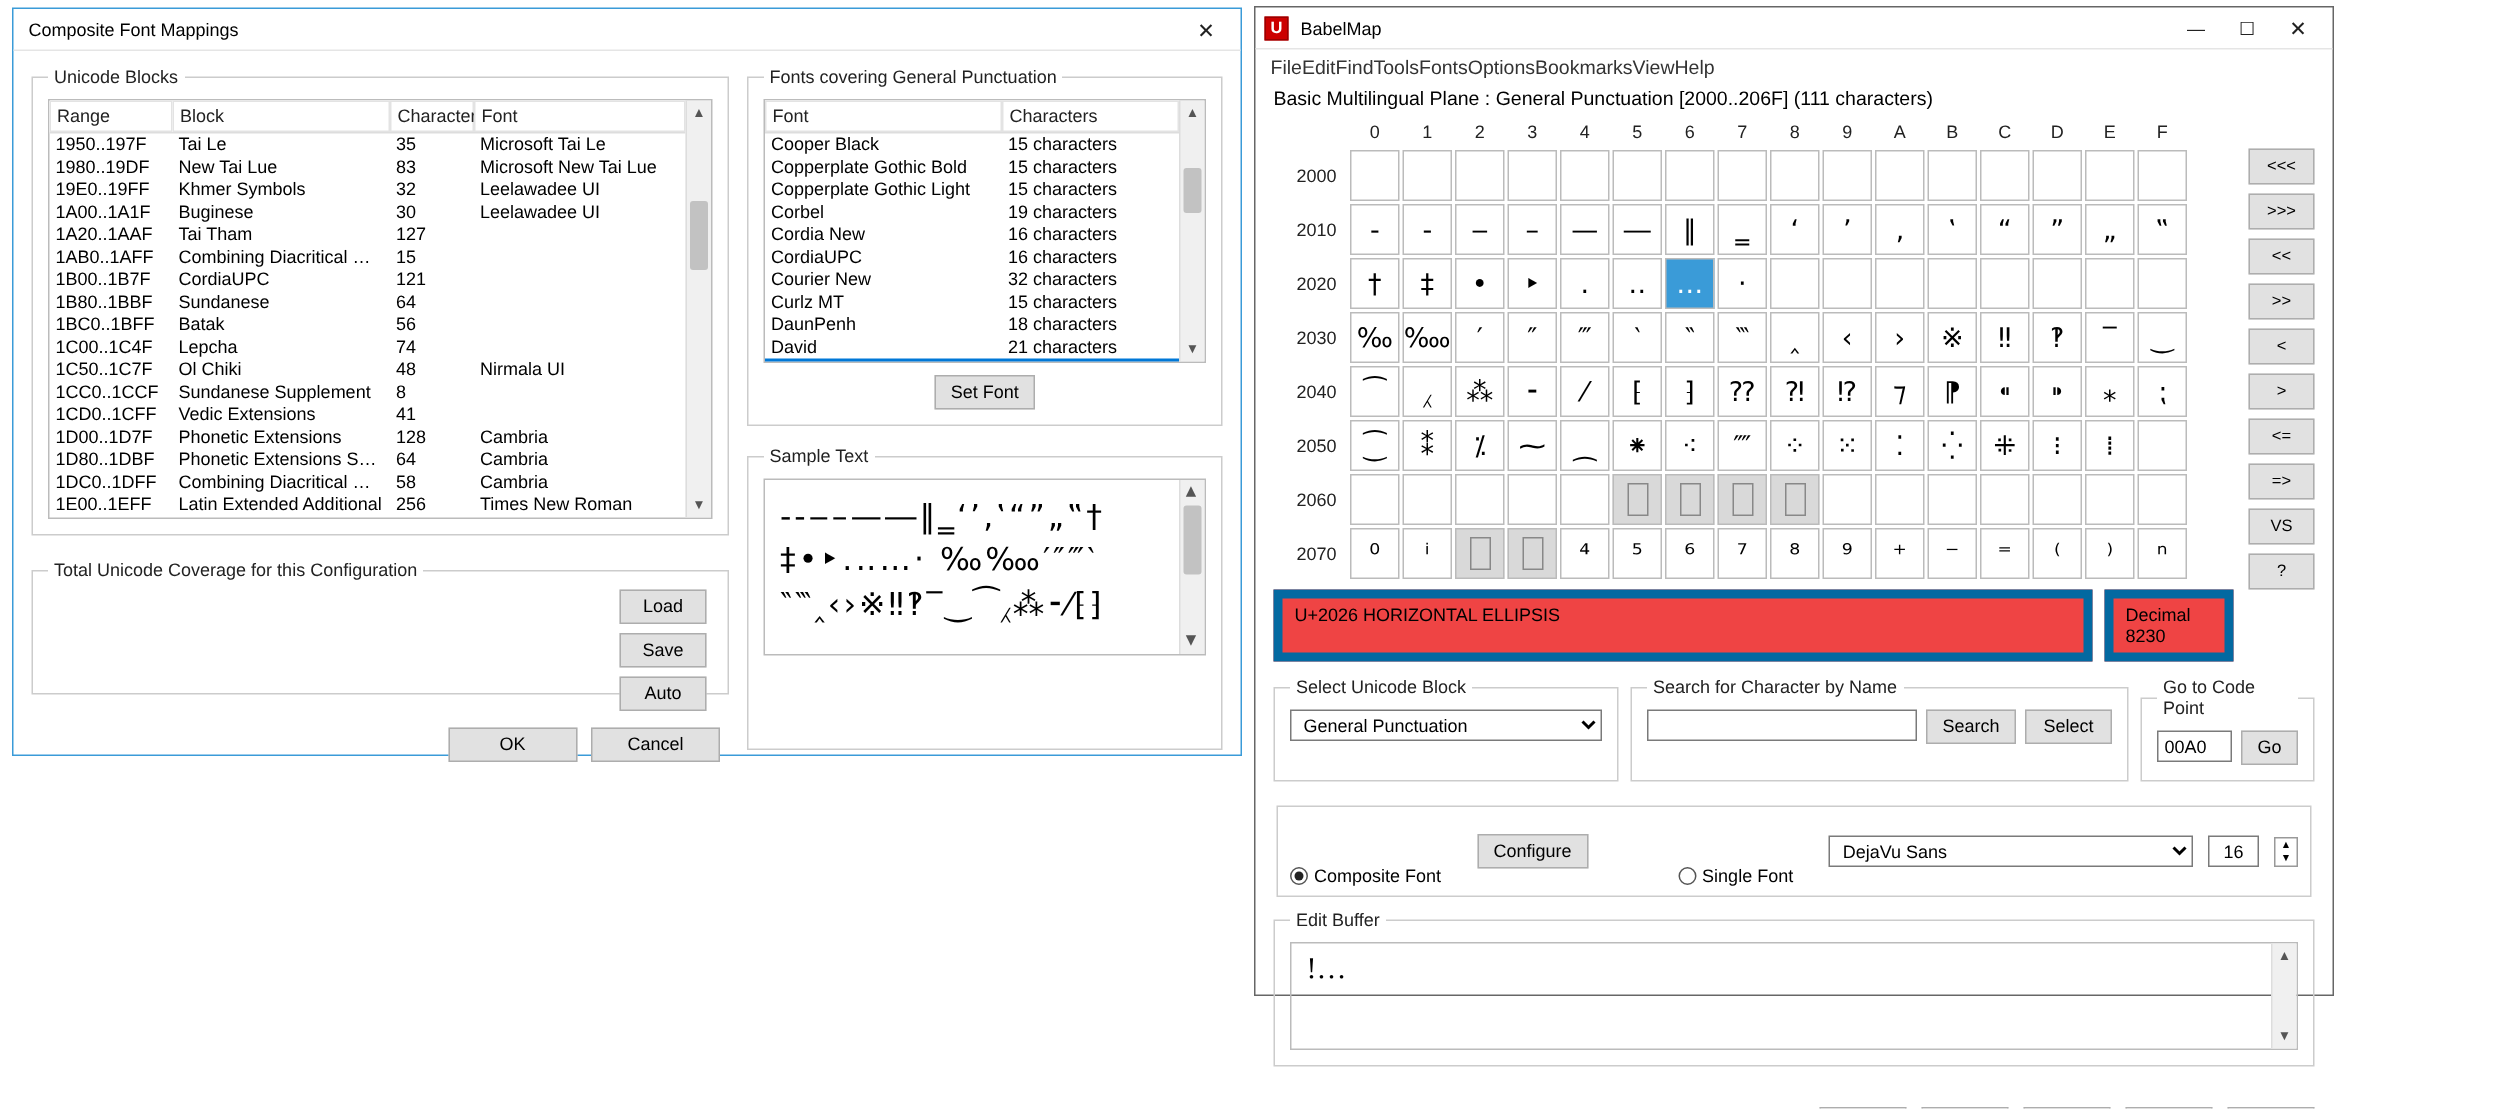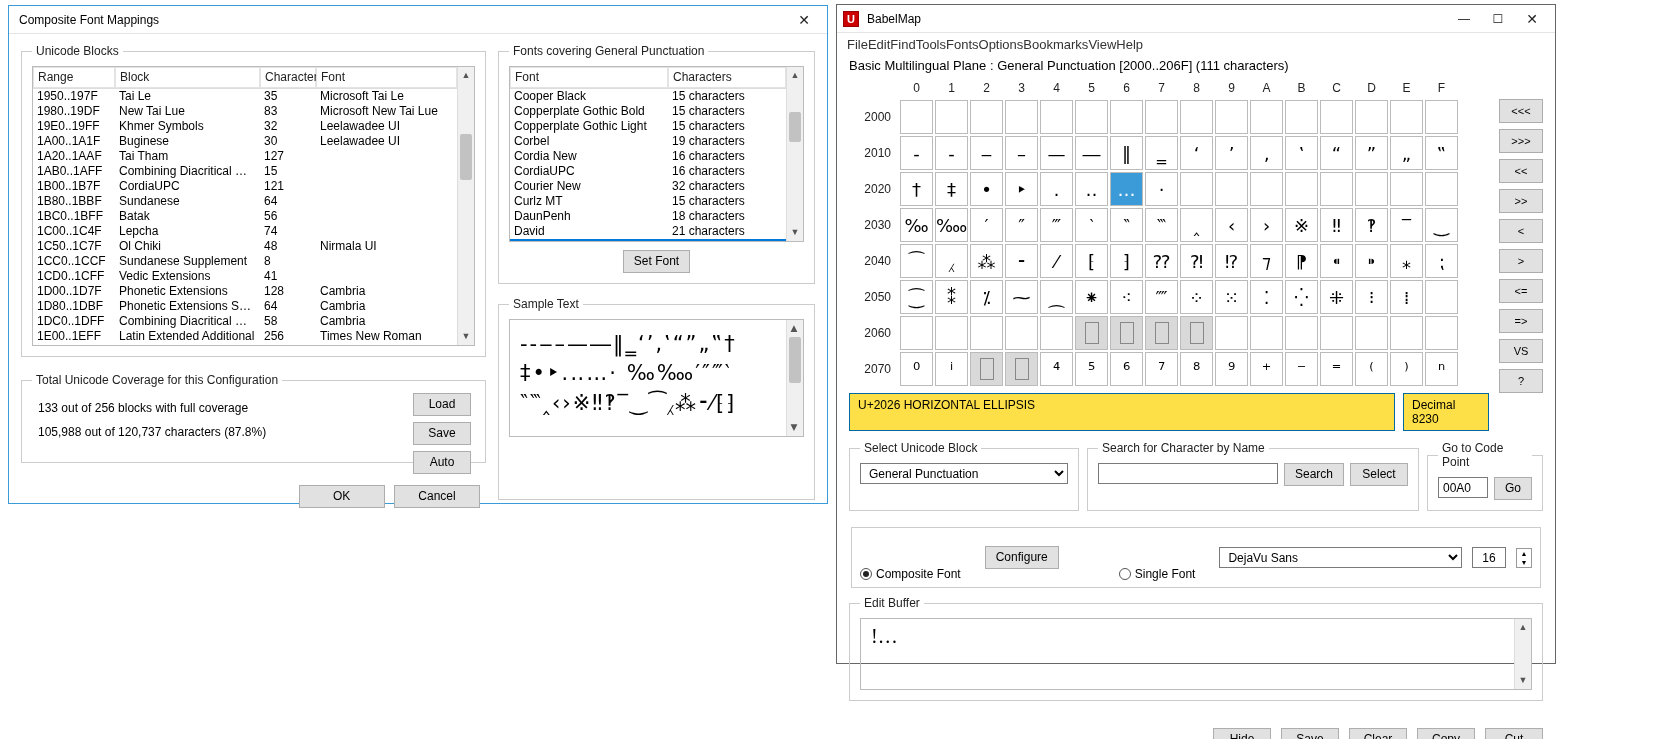--- a/index.html
+++ b/index.html
@@ -72,21 +72,21 @@
   .grid-row { display:flex; align-items:center;}
   .gcell {
     width:33px; height:34px; border:1px solid #bbb; margin:1px; display:flex; align-items:center; justify-content:center;
     font-size:18px; font-family: "DejaVu Sans","Segoe UI",serif; background:#fff; cursor:pointer; position:relative;
   }
   .gcell.sel { background:#3a9bd8; color:#fff;}
   .gcell.placeholder::after { content:""; width:12px; height:20px; border:1.5px solid #888; display:block;}
   .gcell.grey { background:#d9d9d9;}
   .navcol { display:flex; flex-direction:column; gap:6px; }
   .navbtn { width:44px; height:24px; border:1px solid #adadad; background:#e1e1e1; font-size:11px; text-align:center; line-height:22px; cursor:pointer;}
-  .readout { border:1px solid #0369a1; padding:4px 8px; background:#fde047; font-size:12px;}
+  .readout { border:6px solid #0369a1; padding:4px 8px; background:#ef4444; font-size:12px;}
   select, input[type=text] {
     border:1px solid #7a7a7a; background:#fff; font-size:12px; height:21px; padding:1px 4px;
   }
   .radio { display:inline-flex; align-items:center; gap:4px; margin-right:14px; font-size:12px; cursor:pointer;margin-top:33px;}
   .radio .dot { width:12px; height:12px; border:1px solid #555; border-radius:50%; display:inline-block; position:relative;}
   .radio.checked .dot::after { content:""; position:absolute; left:2px; top:2px; width:6px; height:6px; background:#222; border-radius:50%;}
   .editbuf { border:1px solid #bbb; width:100%; height:72px; padding:6px 10px; font-size:20px; font-family:serif; position:relative;}
   .appicon { width:16px; height:16px; background:#c00; color:#fff; font-weight:bold; font-size:11px; display:inline-flex; align-items:center; justify-content:center; border:1px solid #900; margin-right:4px;}
 </style>
 </head>
@@ -227,24 +227,20 @@
               <div class="track">
                   <div class="thumb" style="top:50px; height:46px;"></div>
                 </div>
               <div class="arrow">▼</div>
             </div>
           </div>
         </fieldset>
 
         <fieldset style="position:relative; height:90px;">
           <legend>Total Unicode Coverage for this Configuration</legend>
-          <div style="padding:6px 2px 0 6px;">
-            <div style="margin-bottom:10px;">133 out of 256 blocks with full coverage</div>
-            <div>105,988 out of 120,737 characters (87.8%)</div>
-          </div>
           <div class="side-btns" style="top:6px;">
             <div class="btn btn-sm">Load</div>
             <div class="btn btn-sm">Save</div>
             <div class="btn btn-sm">Auto</div>
           </div>
         </fieldset>
 
         <div style="text-align:right; padding-right:6px; margin-top:6px;">
           <span class="btn" style="min-width:86px;">OK</span>
           <span class="btn" style="min-width:86px; margin-left:6px;">Cancel</span>

